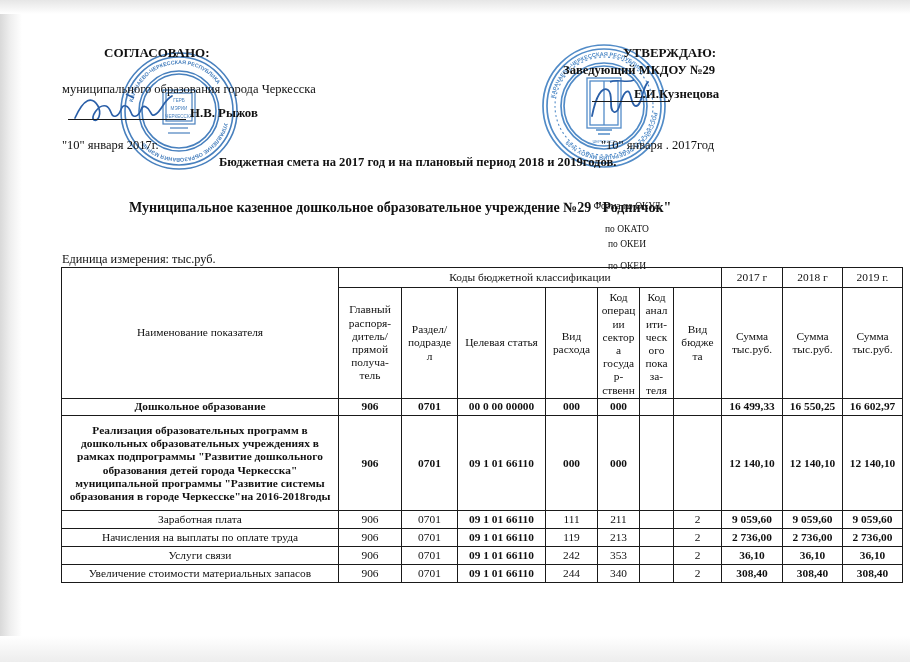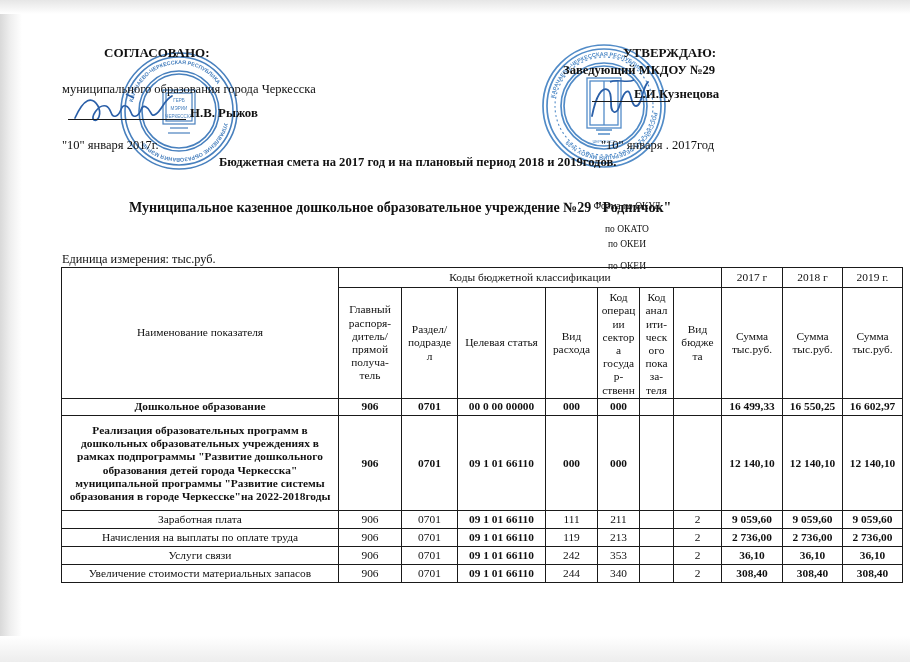--- a/index.html
+++ b/index.html
@@ -266,21 +266,21 @@
       <td class="b">000</td>
       <td class="b">000</td>
       <td class="b"></td>
       <td class="b"></td>
       <td class="b num">16 499,33</td>
       <td class="b num">16 550,25</td>
       <td class="b num">16 602,97</td>
     </tr>
 
     <tr>
-      <td class="name b vert-top" style="height:93px;padding-top:1px;">Реализация образовательных программ в дошкольных образовательных учреждениях в рамках подпрограммы "Развитие дошкольного образования детей города Черкесска"  муниципальной программы "Развитие системы образования в городе Черкесске"на 2022-2018годы</td>
+      <td class="name b vert-top" style="height:93px;padding-top:1px;">Реализация образовательных программ в дошкольных образовательных учреждениях в рамках подпрограммы "Развитие дошкольного образования детей города Черкесска"  муниципальной программы "Развитие системы образования в городе Черкесске"на 2016-2018годы</td>
       <td class="b vert-top" style="padding-top:1px;">906</td>
       <td class="b vert-top" style="padding-top:1px;">0701</td>
       <td class="b vert-top" style="padding-top:1px;">09 1 01 66110</td>
       <td class="b vert-top" style="padding-top:1px;">000</td>
       <td class="b vert-top" style="padding-top:1px;">000</td>
       <td class="b vert-top"></td>
       <td class="b vert-top"></td>
       <td class="b num vert-top" style="padding-top:1px;">12 140,10</td>
       <td class="b num vert-top" style="padding-top:1px;">12 140,10</td>
       <td class="b num vert-top" style="padding-top:1px;">12 140,10</td>

